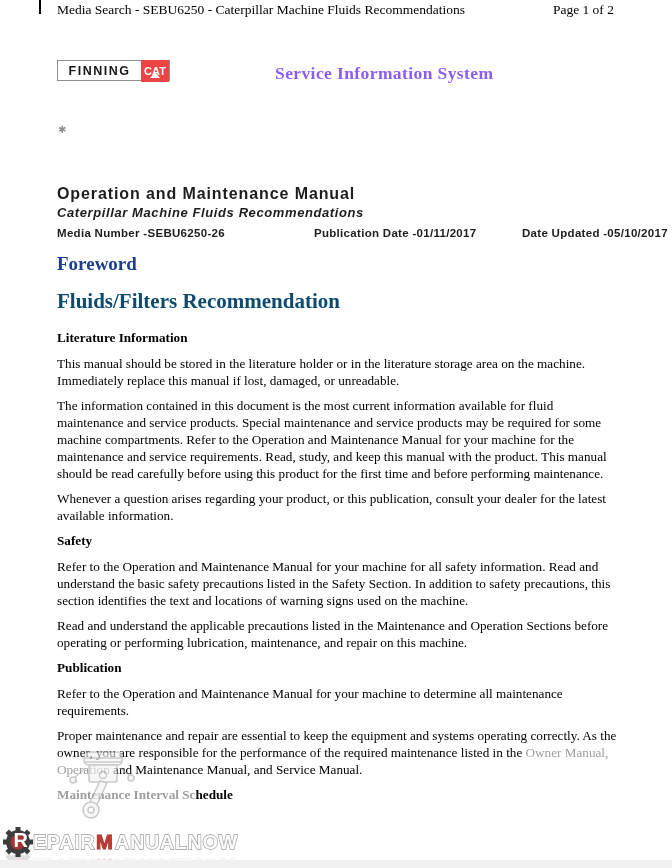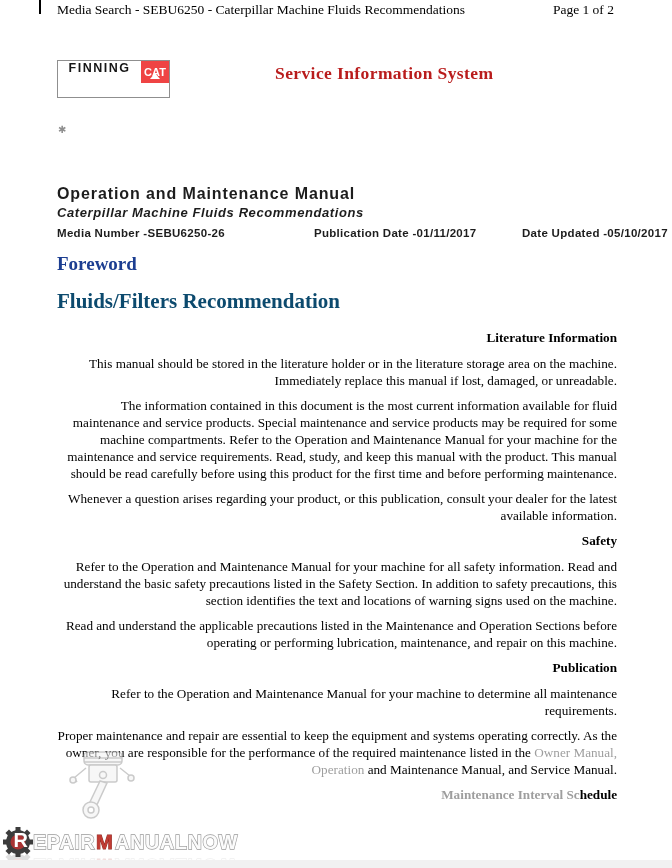--- a/index.html
+++ b/index.html
@@ -14,60 +14,60 @@
   }
   
   .print-header{position:relative;height:17px;padding-top:2px;font-size:13.5px;}
   .ph-left{position:absolute;left:57px;top:2px;white-space:nowrap;}
   .ph-right{position:absolute;right:58px;top:2px;white-space:nowrap;}
   .corner-rule{position:absolute;left:39px;top:0;width:2px;height:14px;background:#000;}
 
   
   .masthead{position:relative;height:31px;margin:41px 0 0 57px;}
   .finning-box{
-    position:absolute;left:0;top:0;width:113px;height:38px;
+    position:absolute;left:0;top:0;width:113px;height:21px;
     border:1px solid #8f8f8f;background:#fff;
-    display:flex;align-items:flex-start;box-sizing:border-box;
+    display:flex;align-items:center;box-sizing:border-box;
   }
   .finning-name{
     flex:1;display:flex;align-items:center;justify-content:center;
     font-family:"Liberation Sans", sans-serif;font-weight:700;
     font-size:12.5px;letter-spacing:1.5px;color:#161616;
   }
   .cat-box{
     position:relative;width:28px;background:#ef4444;color:#fff;
     font-family:"Liberation Sans", sans-serif;font-weight:700;
     font-size:11px;text-align:center;line-height:22px;
   }
   .cat-tri{
     position:absolute;left:9px;bottom:4px;width:0;height:0;
     border-left:5px solid transparent;border-right:5px solid transparent;
     border-bottom:6px solid #fff;
   }
   .sis-title{
     position:absolute;left:218px;top:3px;
-    font-weight:700;font-size:17.5px;letter-spacing:0.4px;color:#b91c1c;
+    font-weight:700;font-size:17.5px;letter-spacing:0.4px;color:#8b5cf6;
   }
 
   .marker{position:absolute;left:58px;top:124px;font-size:10px;color:#8f8f8f;}
 
   
   .doc-head{margin:94px 0 0 57px;font-family:"Liberation Sans", sans-serif;color:#1d1d1d;}
   .doc-title{font-weight:700;font-size:16px;letter-spacing:0.9px;line-height:18px;}
   .doc-subtitle{font-weight:700;font-size:13px;letter-spacing:0.6px;line-height:16px;margin-top:2px;font-style:italic;}
   .doc-meta{display:flex;margin-top:5px;font-weight:700;font-size:11.5px;letter-spacing:0.3px;line-height:14px;}
   .meta-col1{width:257px;}
   .meta-col2{width:208px;}
 
   
   .h-foreword{margin:12px 0 0 57px;font-weight:700;font-size:19px;line-height:24px;}
   .h-main{margin:12px 0 0 57px;font-weight:700;font-size:21px;line-height:26px;}
 
   
-  .content{margin:15px 55px 0 57px;font-size:13.2px;line-height:17px;text-align:right;}
+  .content{margin:15px 55px 0 57px;font-size:13.2px;line-height:17px;}
   .content h3{margin:0 0 9px 0;font-size:13.2px;font-weight:700;line-height:17px;}
   .content p{margin:0 0 8px 0;}
   .faded{color:#9e9e9e;}
   .final-heading{font-weight:700;font-size:13.2px;line-height:17px;margin-top:1px;}
 
   
   .wm-piston{position:absolute;left:64px;top:748px;opacity:0.6;}
   .wm-logo{position:absolute;left:2px;top:804px;}
   .wm-logo text{
     font-family:"Liberation Sans", sans-serif;font-weight:700;font-size:20px;

